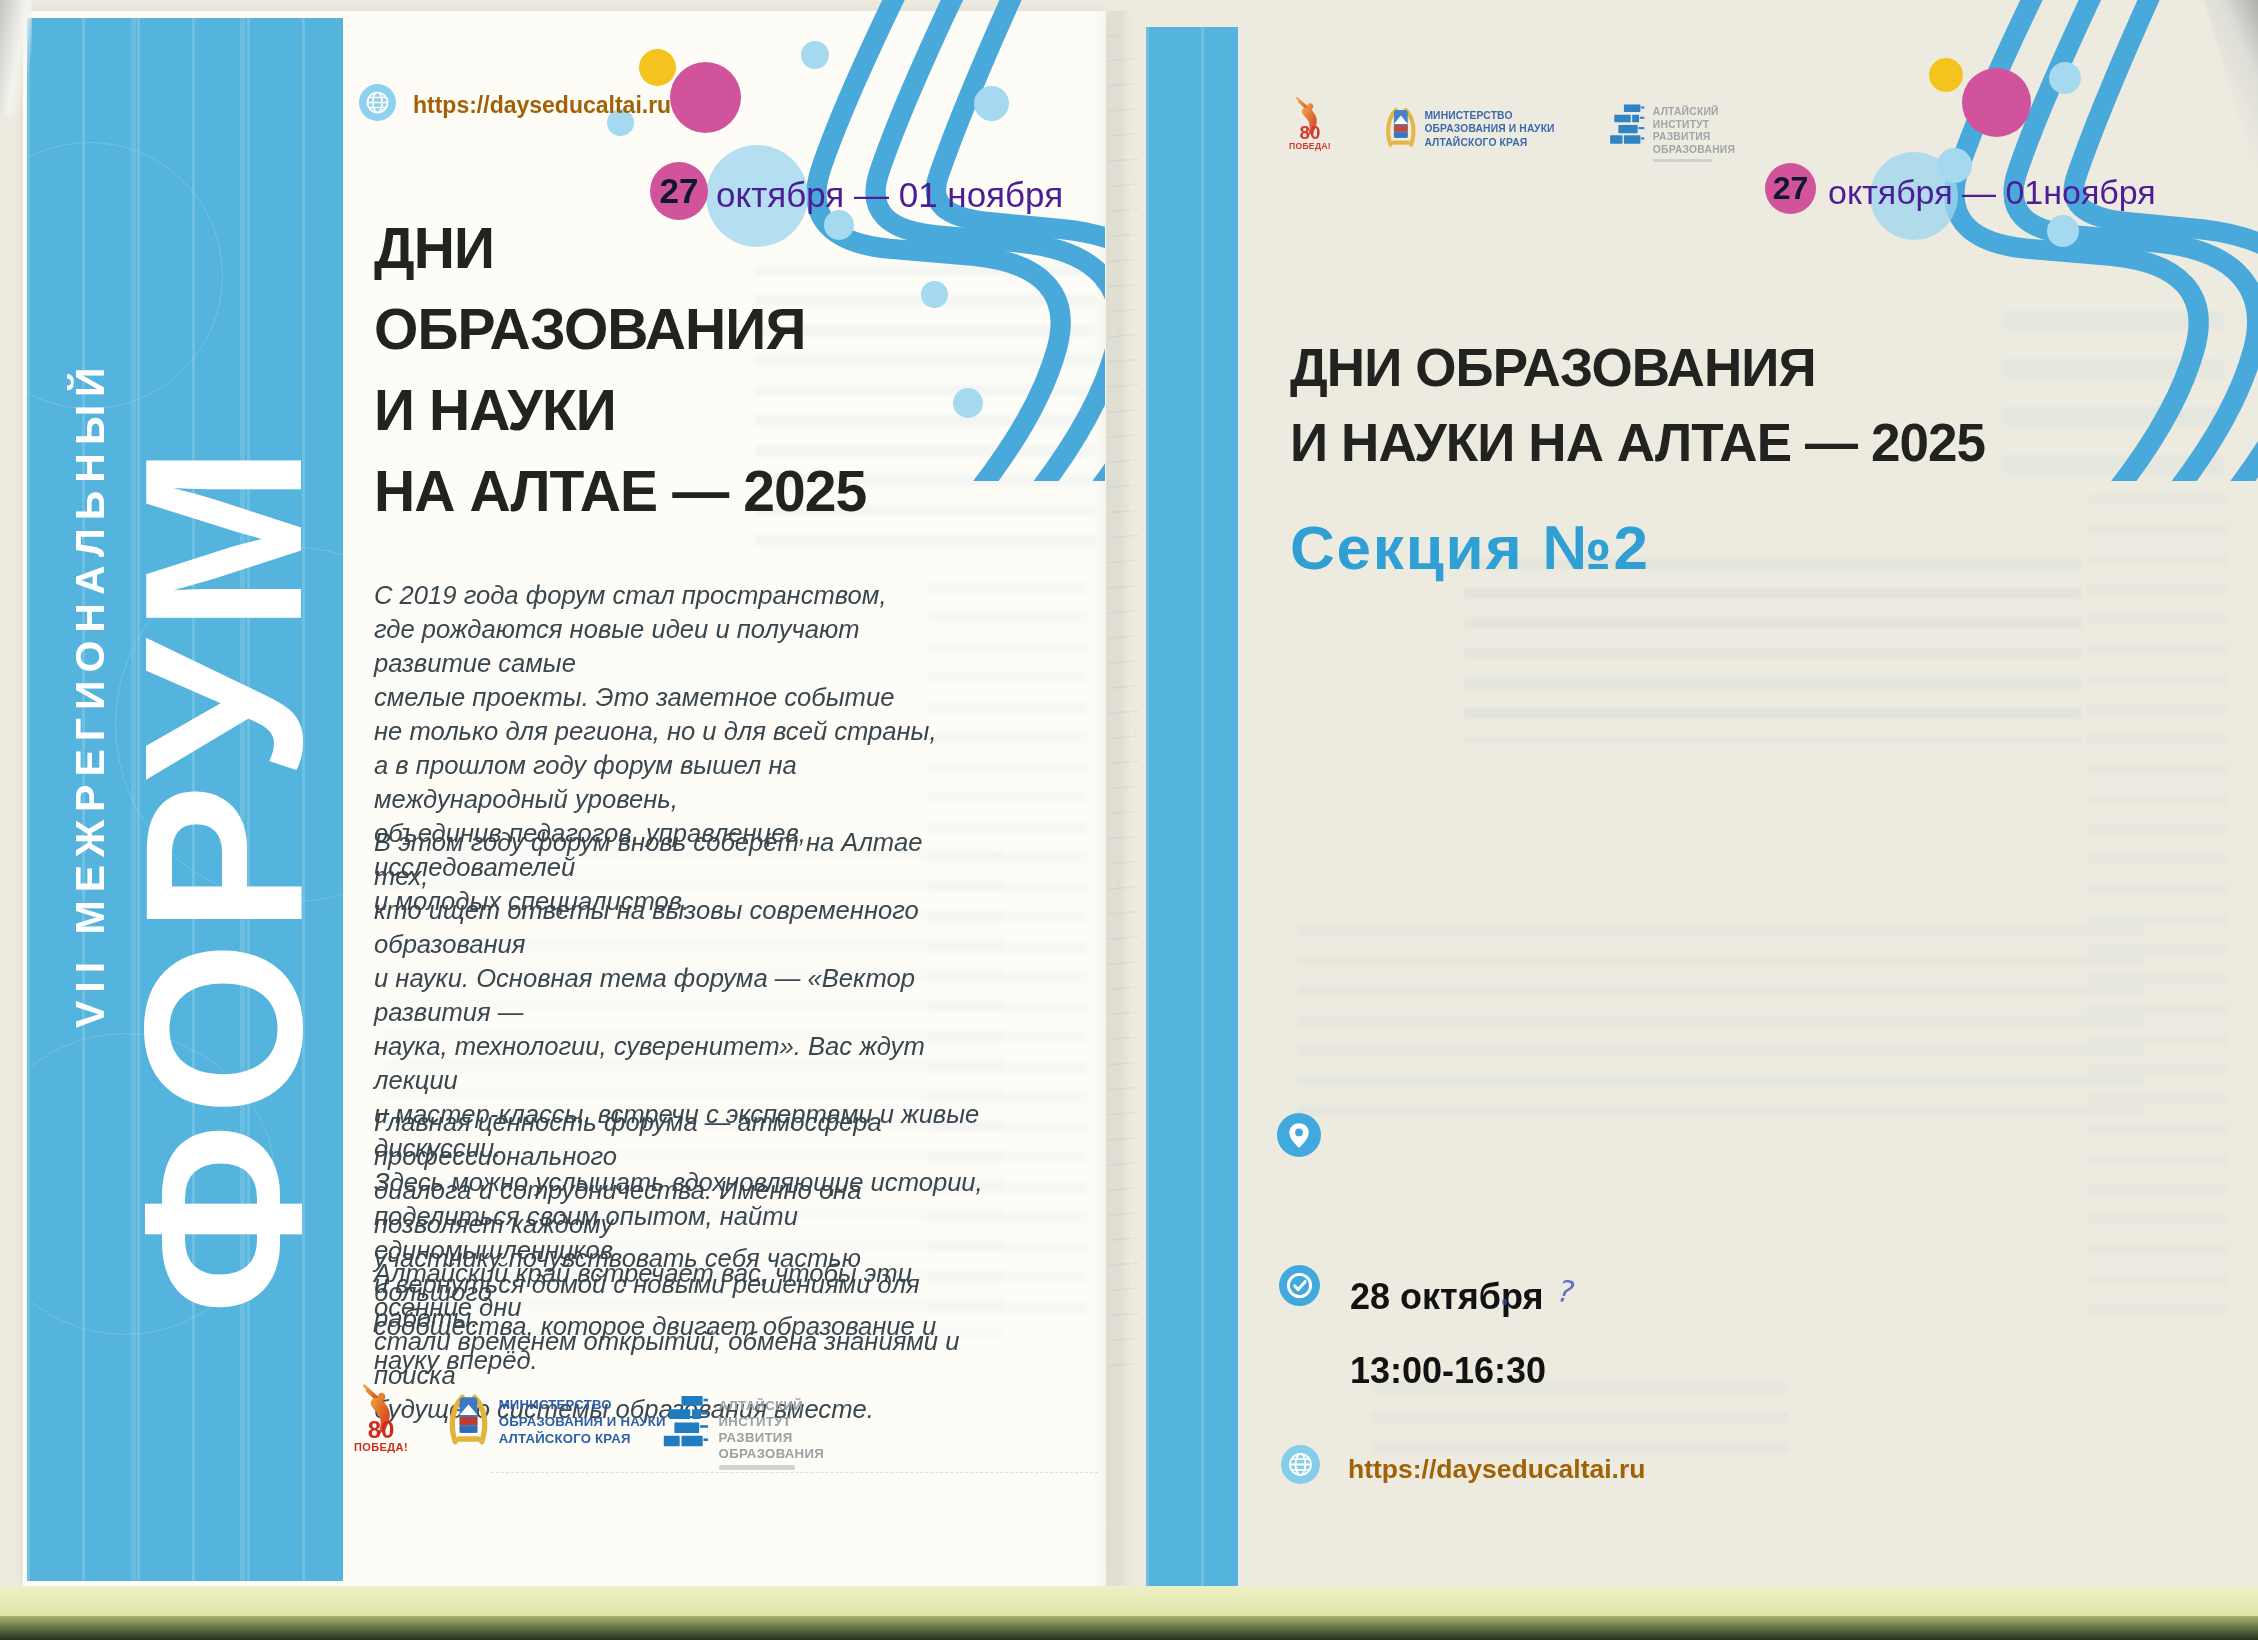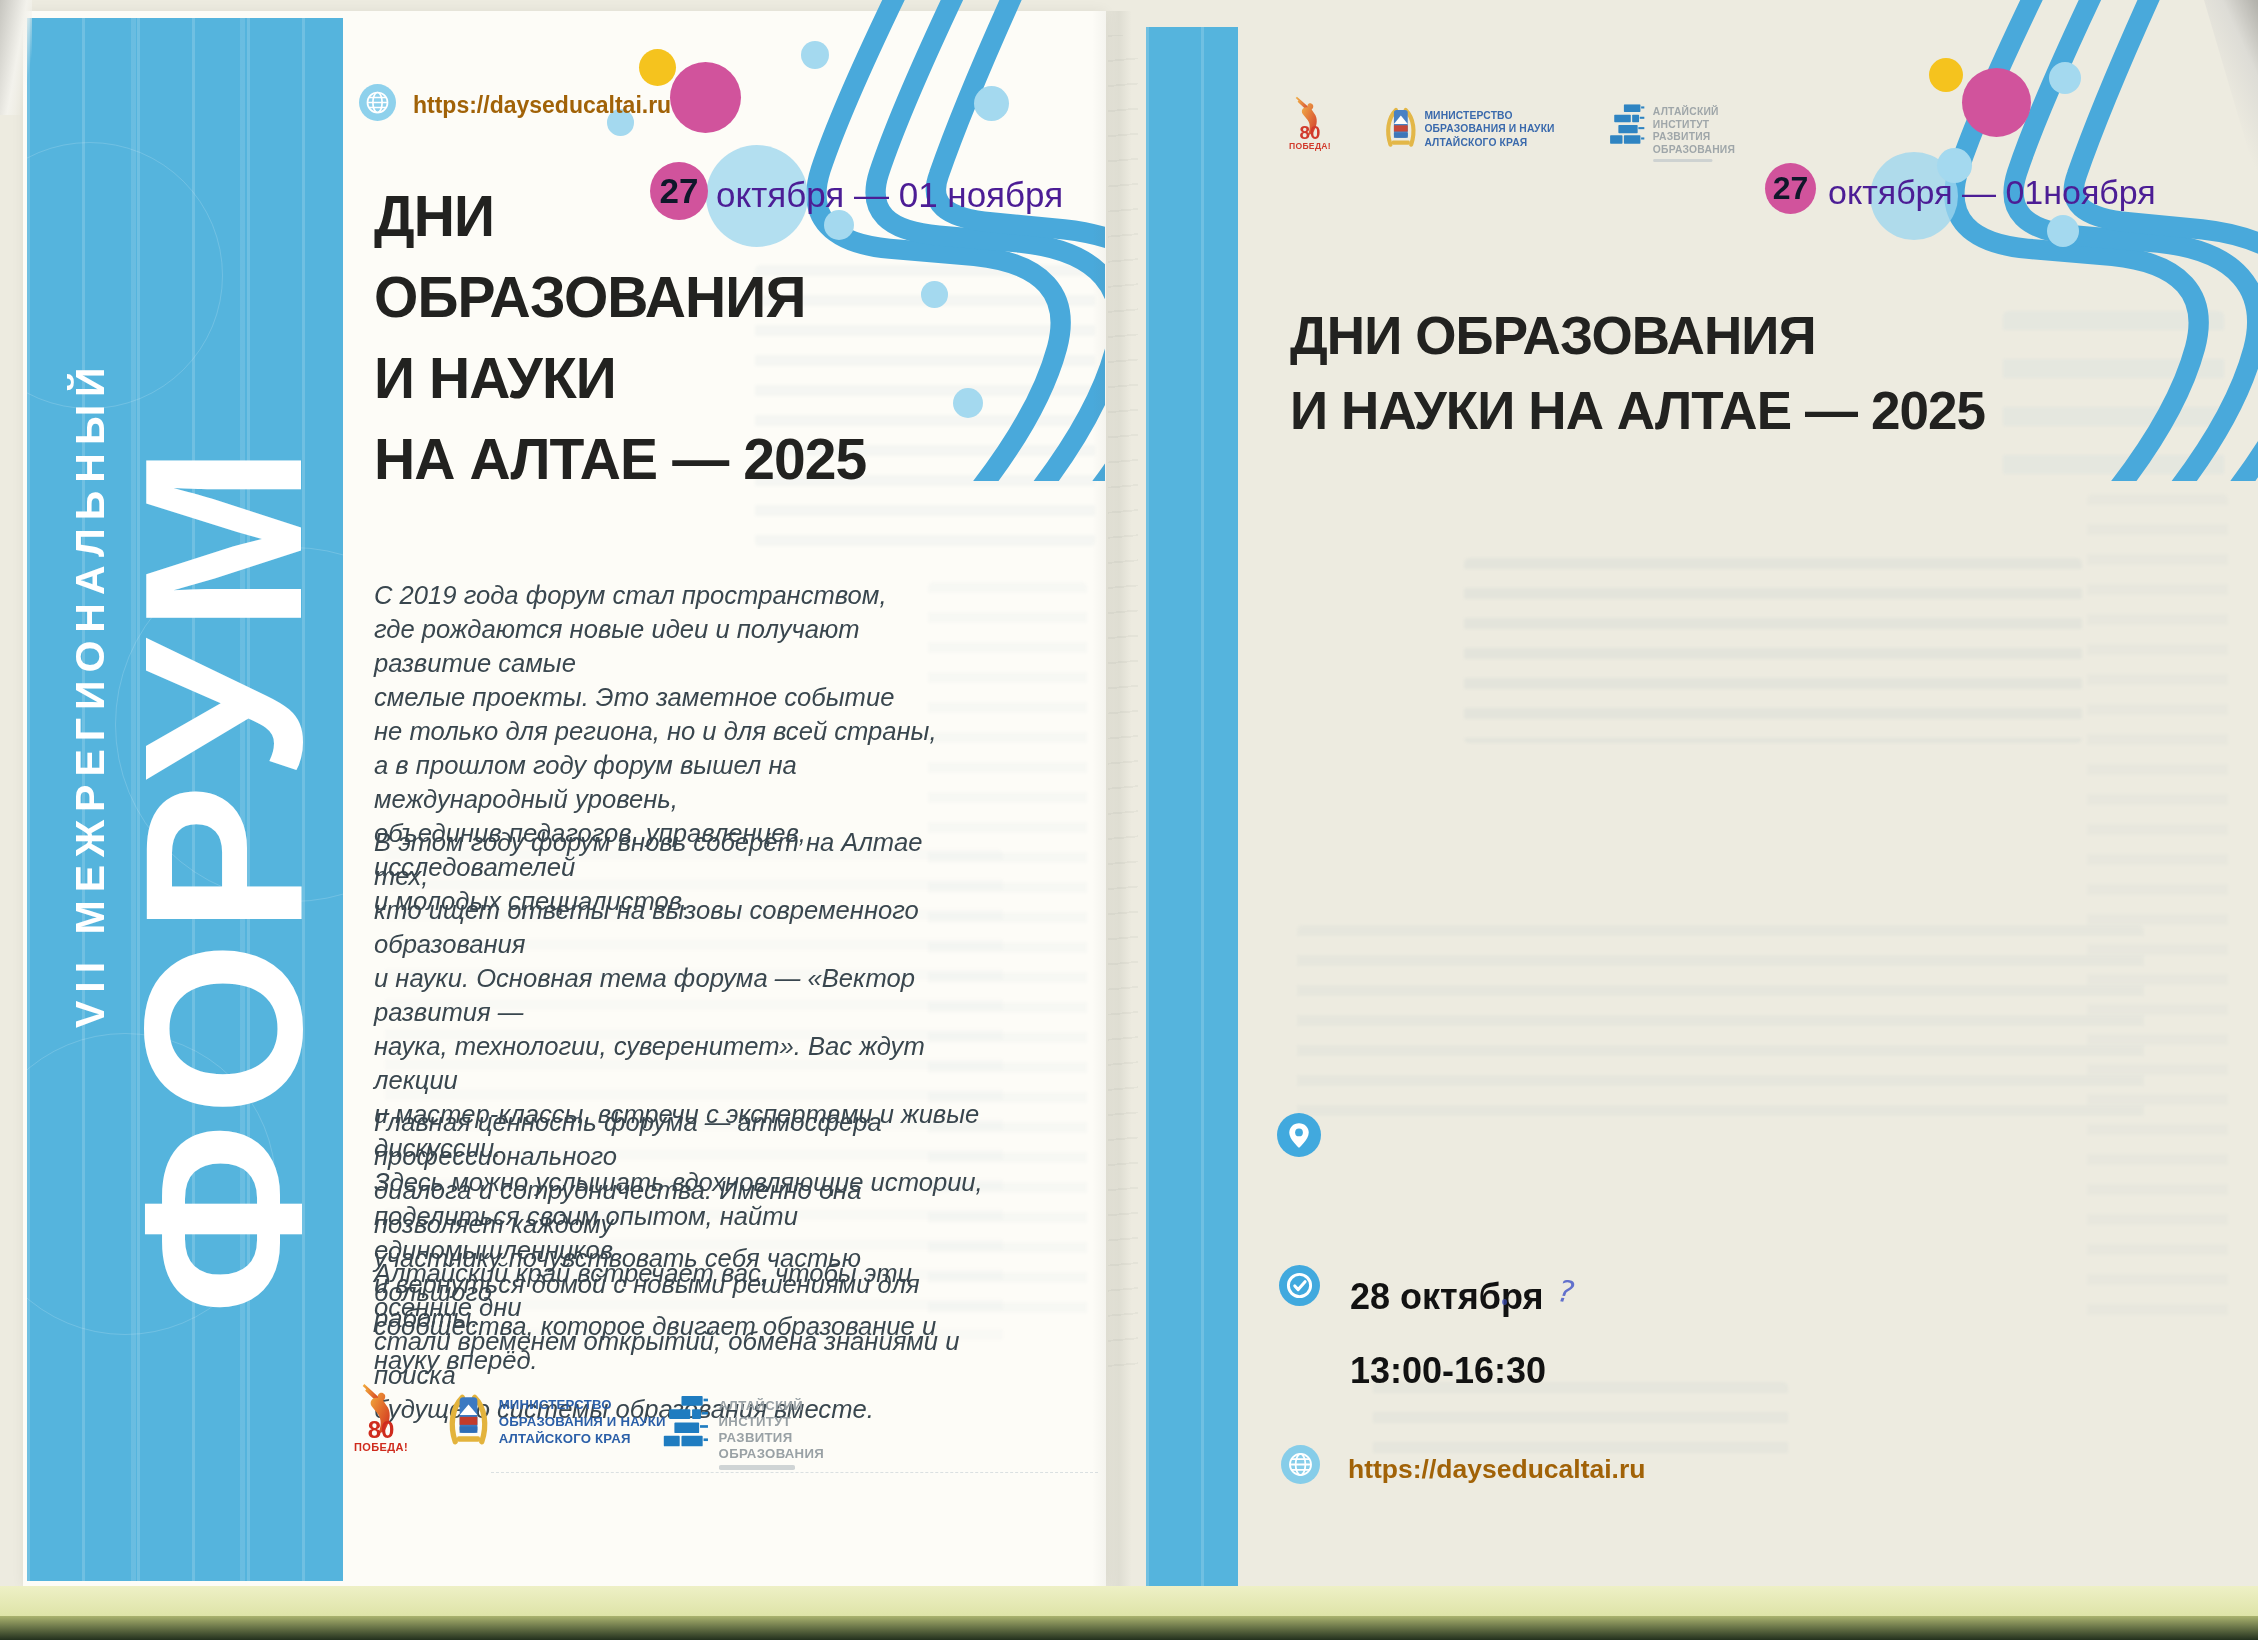--- a/index.html
+++ b/index.html
@@ -25,21 +25,21 @@
   .dot{position:absolute;border-radius:50%;z-index:2;}
   .dot.y{background:#f5c31e;}
   .dot.p{background:#d1539c;}
   .dot.l{background:#a4d9ef;}
   .dot.lb{background:#9ed6ee;opacity:.78;}
   
   .urltext{font-weight:700;color:#a16207;}
   .badge-day{position:absolute;border-radius:50%;background:#d1539c;color:#0f172a;
     display:flex;align-items:center;justify-content:center;font-weight:800;z-index:5;}
   .badge-range{position:absolute;font-weight:400;color:#4c1d95;z-index:5;}
-  .big-title{position:absolute;font-weight:800;color:#222220;white-space:pre-line;letter-spacing:-0.9px;z-index:5;}
+  .big-title{position:absolute;font-weight:800;color:#222220;white-space:pre-line;letter-spacing:-0.9px;z-index:5;margin-top:32px;}
   .it{position:absolute;font-style:italic;color:#39464e;white-space:pre-line;z-index:5;
       font-size:25.6px;line-height:34px;width:609px;}
   .greet{font-weight:700;color:#2a3740;font-size:26.5px;line-height:35px;}
   .blue-h{position:absolute;font-weight:800;color:#2f9fd4;z-index:5;}
   .info-text{position:absolute;font-weight:700;color:#121212;white-space:pre-line;z-index:5;}
   .ghost{position:absolute;filter:blur(1.8px);border-radius:5.3px;z-index:1;
     background:repeating-linear-gradient(180deg, rgba(115,150,168,.55) 0 10.6px, transparent 10.6px 30px);}
   .ghost.blue{background:repeating-linear-gradient(180deg, rgba(110,170,215,.6) 0 19.4px, transparent 19.4px 48px);}
   
   .logo-group{position:absolute;display:flex;align-items:flex-start;z-index:5;}
@@ -274,20 +274,21 @@
         <div class="airo-sub"></div>
       </div>
     </div>
   </div>
 
   <div class="badge-day" style="left:1765px;top:163px;width:51px;height:51px;font-size:32px;">27</div>
   <span class="badge-range" style="left:1828px;top:173px;font-size:34px;">октября — 01ноября</span>
 
   <div class="big-title" style="left:1290px;top:298px;font-size:53px;line-height:75px;">ДНИ ОБРАЗОВАНИЯ
 И НАУКИ НА АЛТАЕ — 2025</div>
+  <div class="blue-h" style="left:1290px;top:512px;font-size:62px;letter-spacing:1.8px;">Секция №2</div>
 
   <div class="abs" style="left:1277px;top:1113px;z-index:5;">
     <svg width="44" height="44" viewBox="0 0 52 52">
         <circle cx="26" cy="26" r="26" fill="#41a9de"></circle>
         <path d="M26 12 C19.4 12 14.5 17 14.5 23.2 C14.5 31 26 41 26 41 C26 41 37.5 31 37.5 23.2 C37.5 17 32.6 12 26 12 Z" fill="#fff"></path>
         <circle cx="26" cy="23" r="4.6" fill="#41a9de"></circle>
       </svg>
   </div>
 
   <div class="abs" style="left:1279px;top:1265px;z-index:5;">

